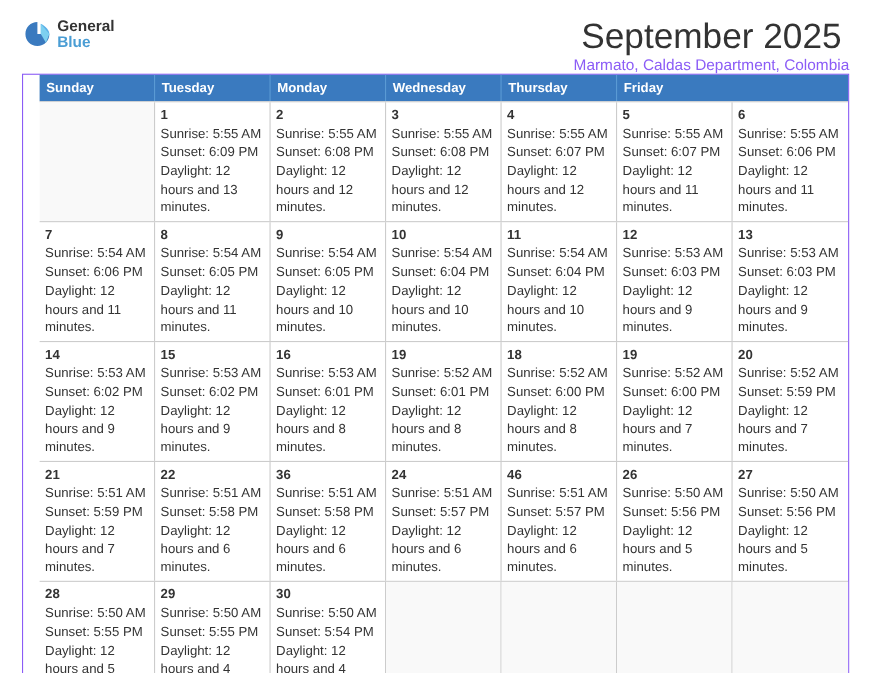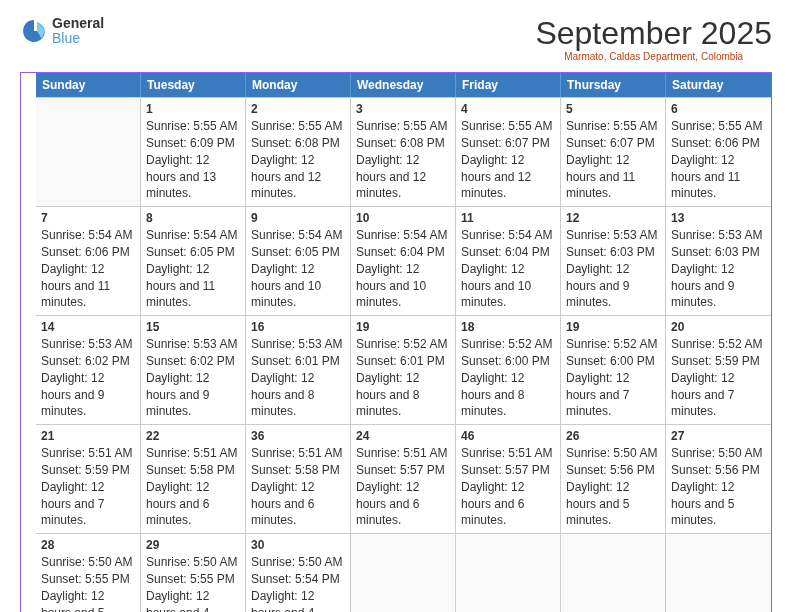--- a/index.html
+++ b/index.html
@@ -14,43 +14,42 @@
       width: 792px;
       height: 612px;
       padding: 16px 20px 12px 20px;
       display: flex;
       flex-direction: column;
     }
     .header {
       display: flex;
       justify-content: space-between;
       align-items: flex-start;
-      margin-bottom: 10px;
     }
     .logo {
       display: flex;
       align-items: center;
       gap: 4px;
     }
     .logo-icon {
       width: 28px;
       height: 28px;
     }
     .title-block {
       text-align: center;
     }
     .main-title {
       font-size: 32px;
       font-weight: normal;
       color: #333;
       line-height: 1.1;
     }
     .subtitle {
-      font-size: 10px;
-      color: #c2410c;
+      font-size: 14px;
+      color: #8b5cf6;
     }
     .calendar-header {
       display: grid;
       grid-template-columns: repeat(7, 1fr);
       background: #3a7abf;
     }
     .cal-header-cell {
       color: #fff;
       font-weight: bold;
       font-size: 12px;
@@ -103,38 +102,37 @@
 <div class="page">
   <div class="header">
     <div class="logo">
       <svg class="logo-icon" viewBox="0 0 36 36" xmlns="http://www.w3.org/2000/svg">
         <path d="M18 4 C10 4 4 10 4 18 C4 26 10 32 18 32 C26 32 32 26 32 18 L18 18 Z" fill="#3a7abf"></path>
         <path d="M22 6 C28 9 32 14 32 18 L22 18 Z" fill="#5ab0e8"></path>
         <path d="M22 6 L32 18 L28 28 L22 18 Z" fill="#7dd0f0"></path>
       </svg>
       <div>
         <div style="font-size:14px;font-weight:bold;color:#333;line-height:1.1;">General</div>
-        <div style="font-size:14px;font-weight:normal;color:#4a9dd4;line-height:1.1;">Blue</div>
+        <div style="font-size:14px;font-weight:bold;color:#4a9dd4;line-height:1.1;">Blue</div>
       </div>
     </div>
     <div class="title-block">
       <div class="main-title">September 2025</div>
       <div class="subtitle">Marmato, Caldas Department, Colombia</div>
     </div>
   </div>
 
   <div style="flex:1;display:flex;flex-direction:column;border:1px solid #8b5cf6;padding-left:15px;">
     <div class="calendar-header" id="cal-header">
         <div class="cal-header-cell">Sunday</div>
         <div class="cal-header-cell">Tuesday</div>
         <div class="cal-header-cell">Monday</div>
         <div class="cal-header-cell">Wednesday</div>
+        <div class="cal-header-cell">Thursday</div>
         <div class="cal-header-cell">Friday</div>
-        <div class="cal-header-cell">Thursday</div>
-        <div class="cal-header-cell">Saturday</div>
       </div>
     <div class="calendar-body" id="cal-body">
         <div class="cal-row">
           <div class="cal-cell empty"></div>
           <div class="cal-cell">
             <span class="day-num">1</span>
             <div class="cell-text">Sunrise: 5:55 AM<br>Sunset: 6:09 PM<br>Daylight: 12 hours and 13 minutes.</div>
           </div>
           <div class="cal-cell">
             <span class="day-num">2</span>

